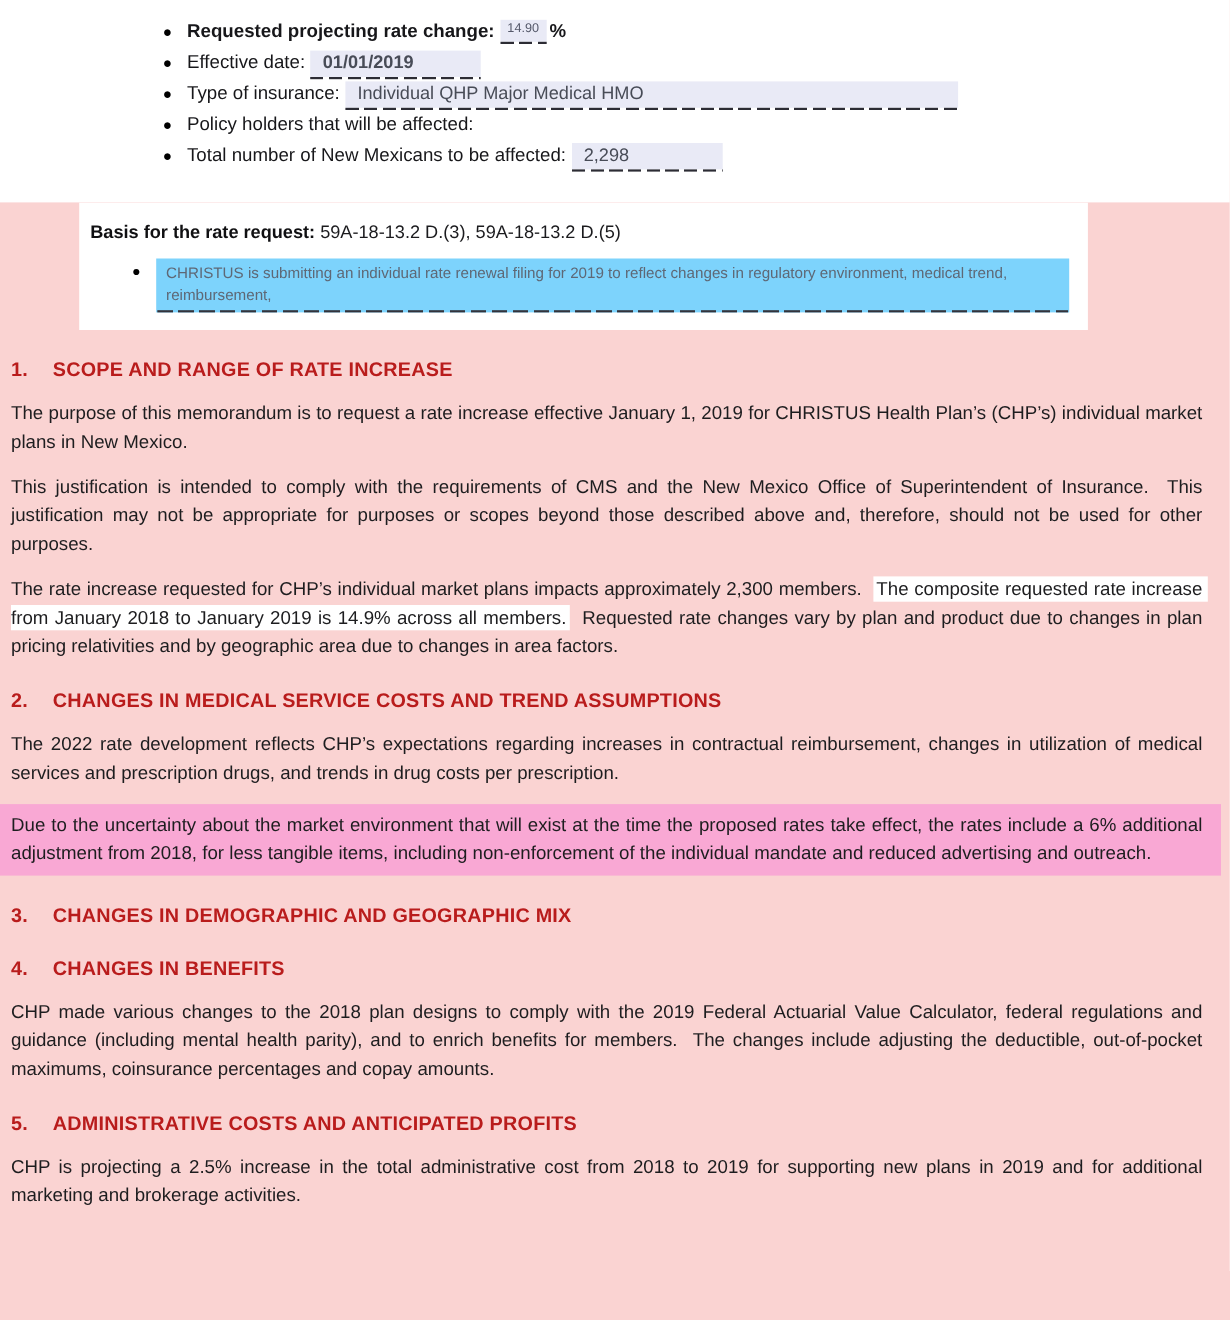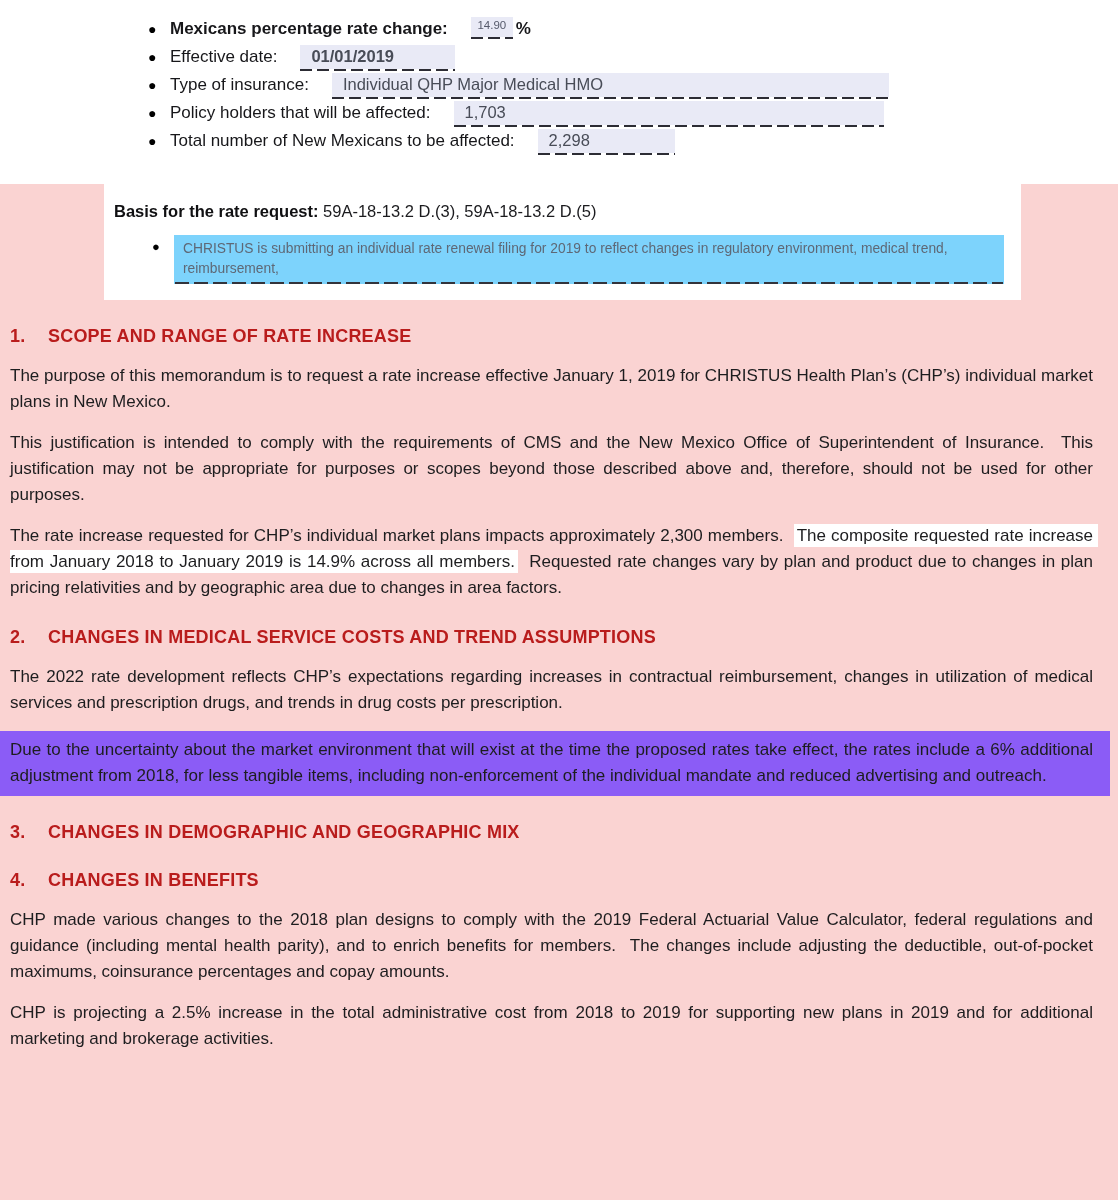--- a/index.html
+++ b/index.html
@@ -8,83 +8,82 @@
     font-family:"Liberation Sans",sans-serif;color:#1d1d1f;
   }
   
   .top-form{height:184px;box-sizing:border-box;padding:15px 0 0 148px;}
   .row{display:flex;align-items:baseline;line-height:27px;font-size:17px;color:#17171a;white-space:nowrap;}
   .blt{width:22px;font-size:14px;color:#000;flex:0 0 auto;}
   .bold{font-weight:bold;}
   .field{
     position:relative;display:inline-block;box-sizing:border-box;
     background:#e9eaf6;color:#484c57;font-size:16.5px;
-    height:24px;line-height:23px;padding:0 0 1px 11px;margin-left:23px;
+    height:24px;line-height:23px;padding:0 0 1px 11px;margin-left:5px;
   }
   .field::after{
     content:"";position:absolute;left:0;right:0;bottom:-2px;height:2px;
     background:repeating-linear-gradient(90deg,#2c2c34 0 12px,transparent 12px 17px);
   }
   .f-rate{width:42px;height:20px;padding:0 3px;text-align:center;}
   .f-rate .fv{font-size:11.5px;position:relative;top:-5px;color:#55596a;}
   .f-date{width:155px;font-weight:bold;}
   .f-ins{width:557px;}
   .f-pol{width:430px;}
   .f-tot{width:137px;}
   .pct{margin-left:3px;}
   
   .pink{background:#fad3d2;height:1016px;box-sizing:border-box;overflow:hidden;}
-  .basis-box{margin-left:104px;width:917px;box-sizing:border-box;background:#ffffff;padding:16px 0 16px 10px;}
+  .basis-box{margin-left:72px;width:917px;box-sizing:border-box;background:#ffffff;padding:16px 0 16px 10px;}
   .basis-line{font-size:16.5px;color:#101012;line-height:22px;}
   .bbold{font-weight:bold;}
   .bval{color:#1b1b1e;}
   .brow{display:flex;margin-top:13px;padding-left:38px;}
   .brow .blt{width:22px;padding-top:4px;font-size:13px;}
   .mfield{width:830px;box-sizing:border-box;background:#7dd3fc;font-size:13.8px;color:#5e6876;}
   .fline{display:block;position:relative;line-height:20px;padding:4px 9px 5px;}
   .fline::after{
     content:"";position:absolute;left:1px;right:1px;bottom:0;height:2px;
     background:repeating-linear-gradient(90deg,#33333b 0 14px,transparent 14px 19px);
   }
   .sec{margin:24px 25px 0 10px;font-size:18px;font-weight:bold;color:#b91c1c;letter-spacing:.2px;line-height:24px;}
   .sec .num{display:inline-block;width:38px;}
   .pink p{
     margin:15px 25px 0 10px;font-size:17px;line-height:26px;color:#1d1d1f;
     text-align:justify;white-space:pre-wrap;
   }
   .hl{background:#ffffff;padding:2px 3px;}
-  .white-block{margin:15px 8px 18px 0;background:#8b5cf6;padding:6px 17px 7px 10px;}
+  .white-block{margin:15px 8px 18px 0;background:#f9a8d4;padding:6px 17px 7px 10px;}
   .white-block p{margin:0;}
 </style>
 </head>
 <body>
 
 <div class="page">
 
   <section class="top-form">
     <div class="row">
       <span class="blt">●</span>
-      <span class="bold">Mexicans  percentage rate change:</span>
+      <span class="bold">Requested  projecting rate change:</span>
       <span class="field f-rate"><span class="fv">14.90</span></span>
       <span class="bold pct">%</span>
     </div>
     <div class="row">
       <span class="blt">●</span>
       <span>Effective date:</span>
       <span class="field f-date">01/01/2019</span>
     </div>
     <div class="row">
       <span class="blt">●</span>
       <span>Type of insurance:</span>
       <span class="field f-ins">Individual QHP Major Medical HMO</span>
     </div>
     <div class="row">
       <span class="blt">●</span>
       <span>Policy holders that will be affected:</span>
-      <span class="field f-pol">1,703</span>
     </div>
     <div class="row">
       <span class="blt">●</span>
       <span>Total number of New Mexicans to be affected:</span>
       <span class="field f-tot">2,298</span>
     </div>
   </section>
 
   <section class="pink">
 
@@ -110,16 +109,17 @@
     <p>The 2022 rate development reflects CHP’s expectations regarding increases in contractual reimbursement, changes in utilization of medical services and prescription drugs, and trends in drug costs per prescription.</p>
     <div class="white-block">
       <p>Due to the uncertainty about the market environment that will exist at the time the proposed rates take effect, the rates include a 6% additional adjustment from 2018, for less tangible items, including non-enforcement of the individual mandate and reduced advertising and outreach.</p>
     </div>
 
     <h2 class="sec"><span class="num">3.</span><span>CHANGES IN DEMOGRAPHIC AND GEOGRAPHIC MIX</span></h2>
 
     <h2 class="sec"><span class="num">4.</span><span>CHANGES IN BENEFITS</span></h2>
     <p>CHP made various changes to the 2018 plan designs to comply with the 2019 Federal Actuarial Value Calculator, federal regulations and guidance (including mental health parity), and to enrich benefits for members.  The changes include adjusting the deductible, out-of-pocket maximums, coinsurance percentages and copay amounts.</p>
 
+    <h2 class="sec"><span class="num">5.</span><span>ADMINISTRATIVE COSTS AND ANTICIPATED PROFITS</span></h2>
     <p>CHP is projecting a 2.5% increase in the total administrative cost from 2018 to 2019 for supporting new plans in 2019 and for additional marketing and brokerage activities.</p>
 
   </section>
 </div>
 
 </body></html>

